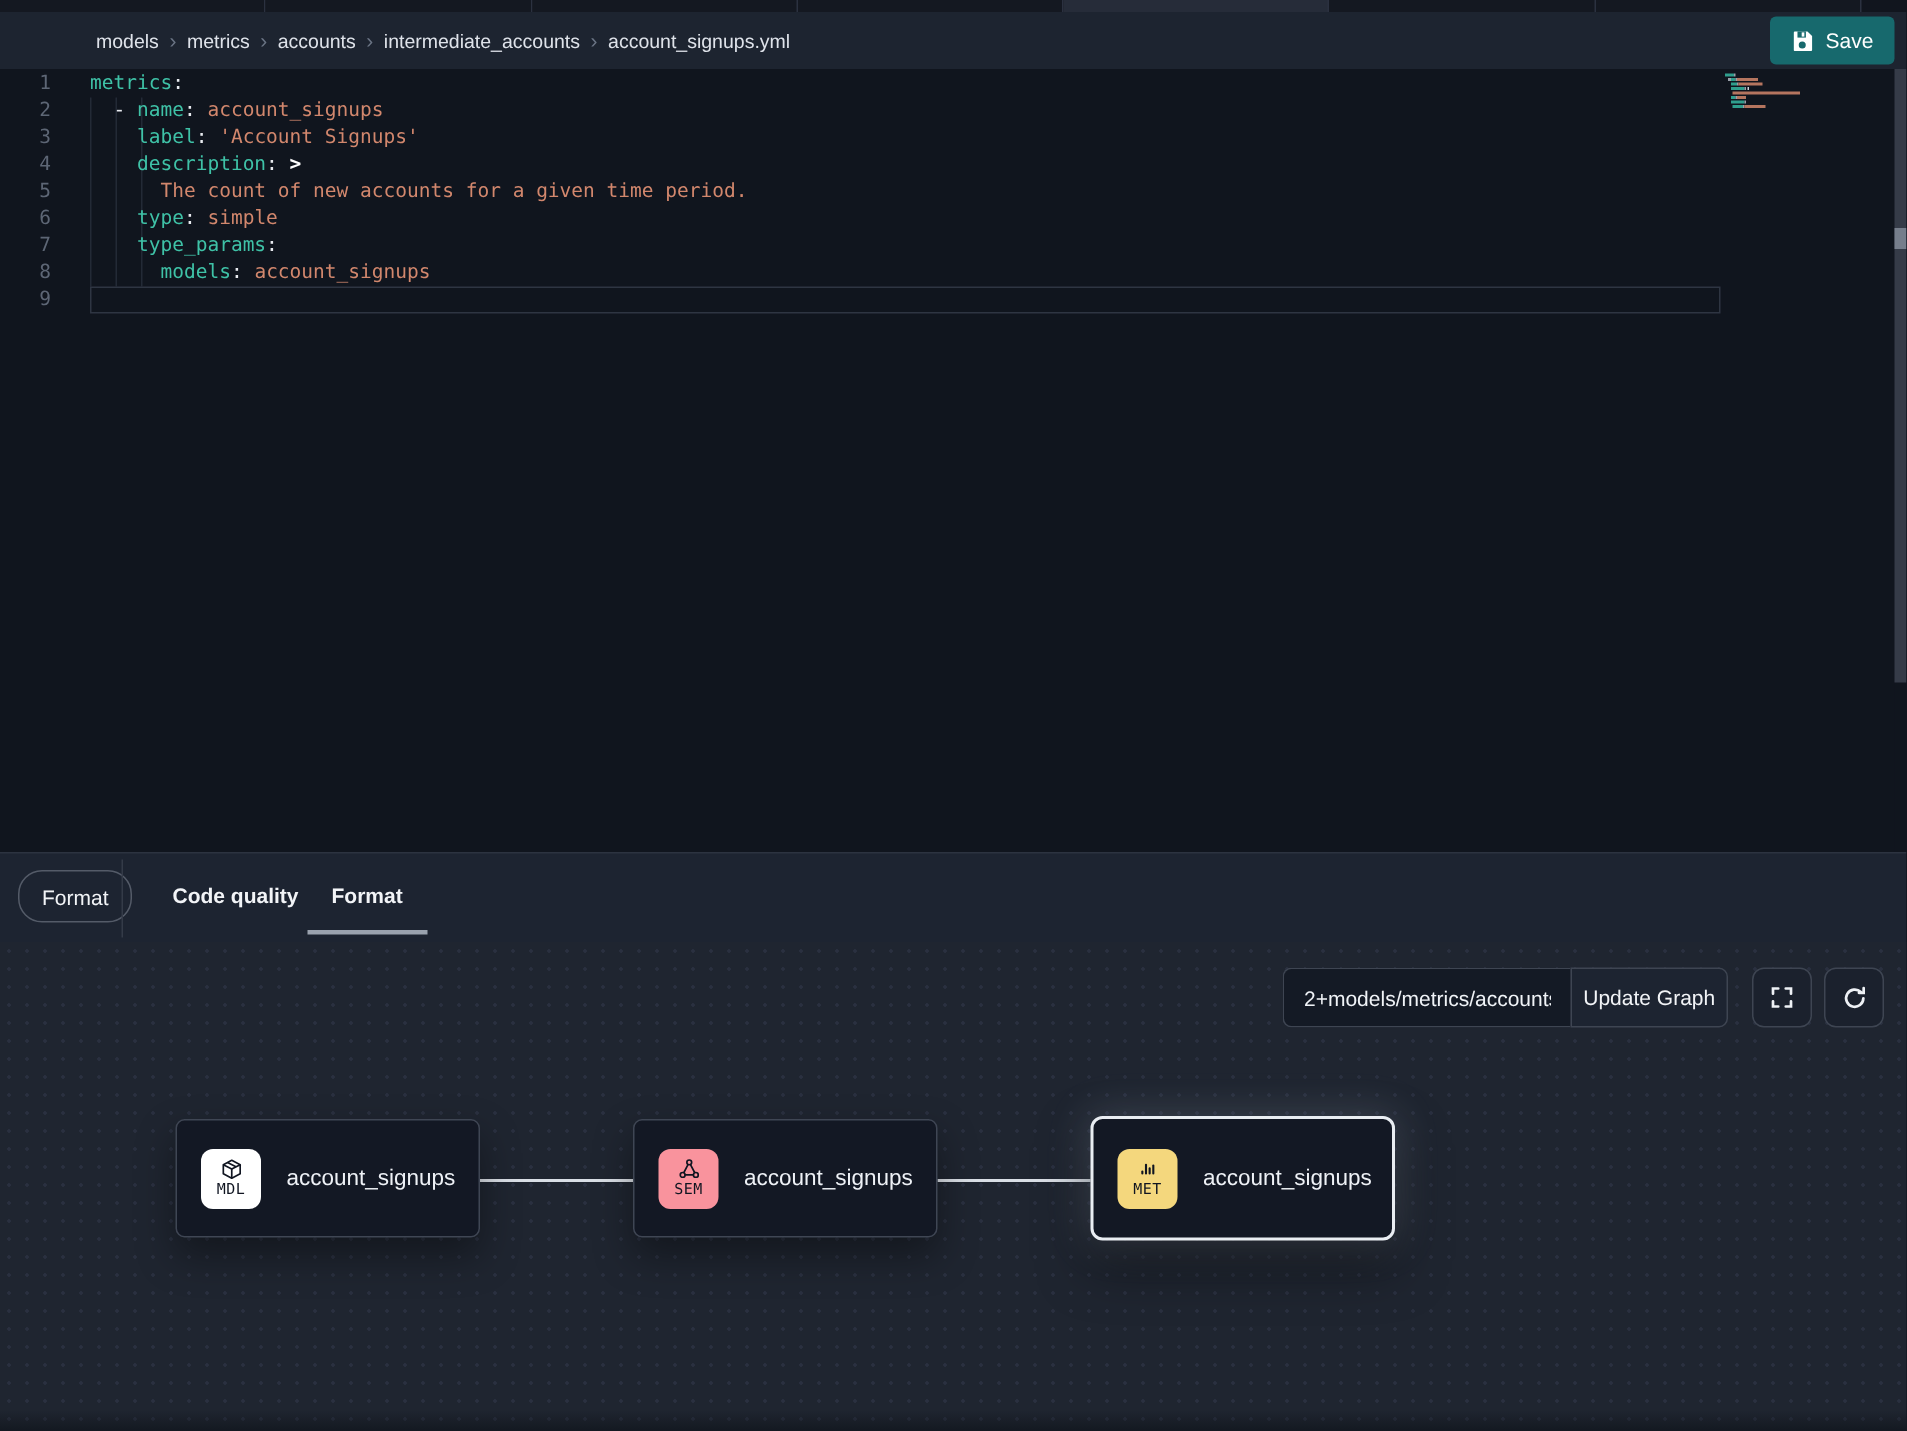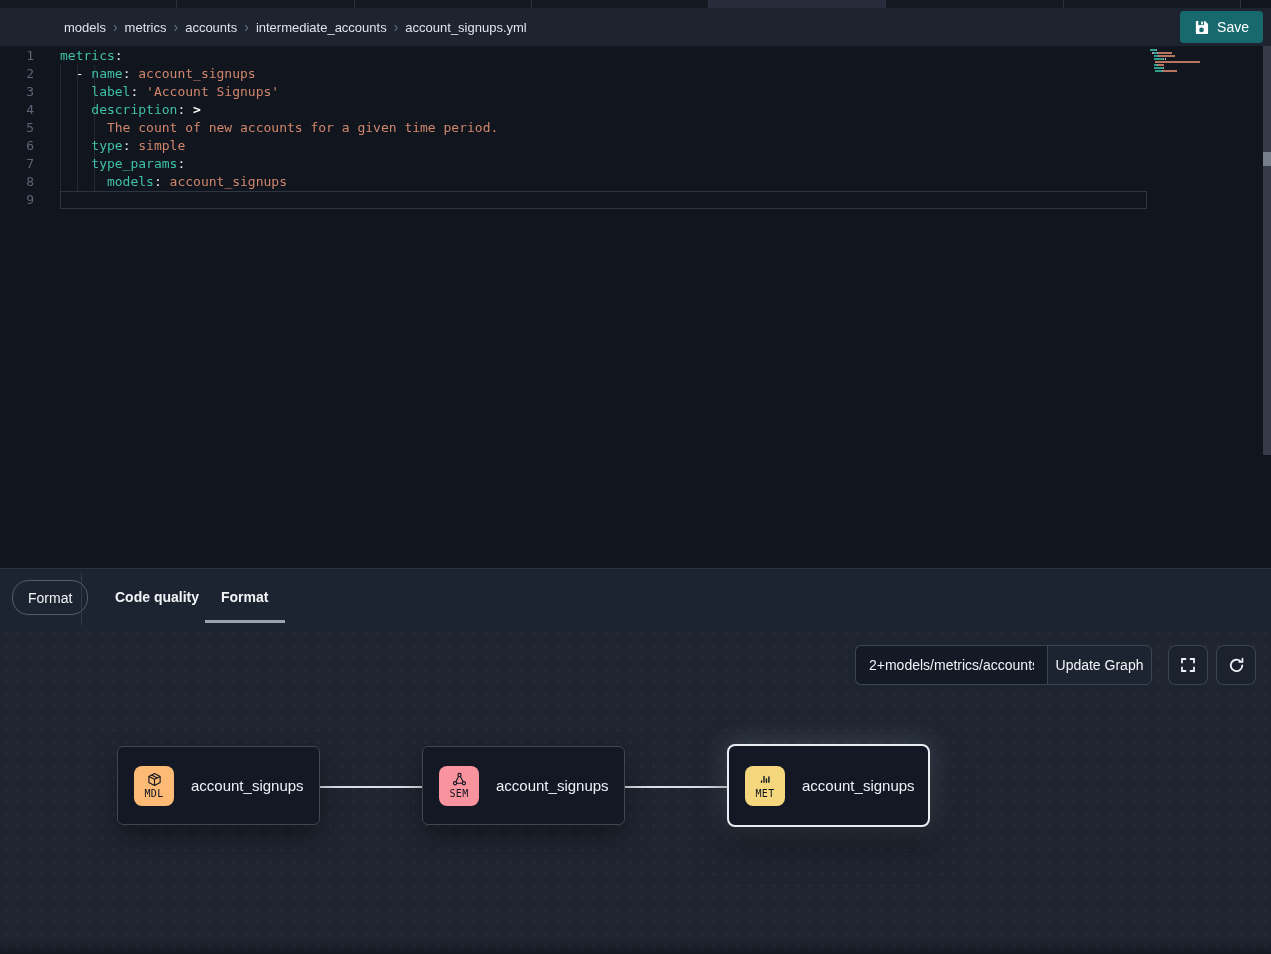--- a/index.html
+++ b/index.html
@@ -235,21 +235,21 @@
           <path d="M13.4 8A5.4 5.4 0 1 1 11.8 4.1"></path>
             <path d="M13.6 1.6v3h-3"></path>
         </svg>
       </span>
     </div>
 
     <div class="edge e1"></div>
     <div class="edge e2"></div>
 
     <div class="node n1">
-      <div class="badge badge-0" style="background: #fdba74;">
+      <div class="badge badge-0" style="background: #ffffff;">
         <span style="display:flex;">
           <svg width="15" height="15" viewBox="0 0 16 16" fill="none" stroke="#101521" stroke-width="1.2" stroke-linejoin="round">
             <path d="M8 1.6 14 4.8v6.4L8 14.4 2 11.2V4.8z"></path>
               <path d="M2 4.8l6 3 6-3"></path>
               <path d="M8 7.8v6.4"></path>
               <path d="M5 3.2l6 3.1"></path>
           </svg>
         </span>
         <span class="badge-label">MDL</span>
       </div>

